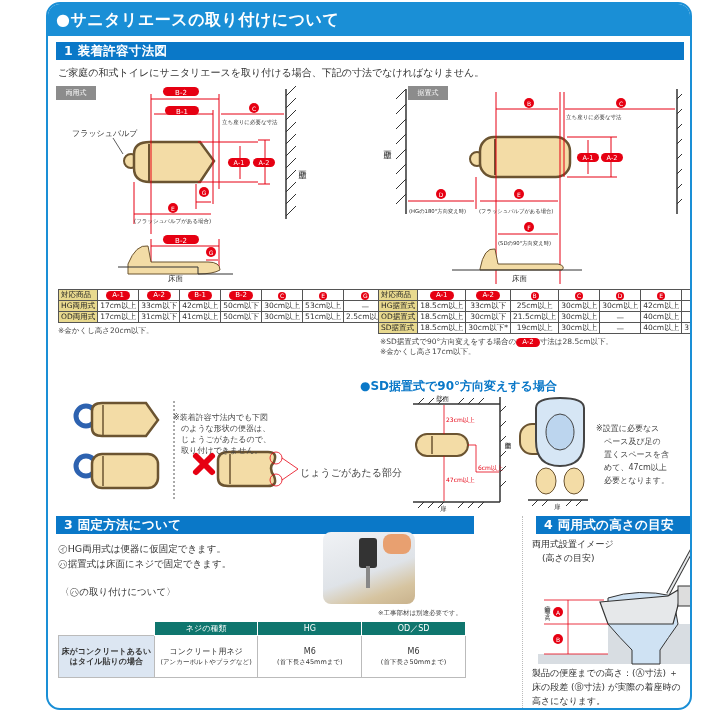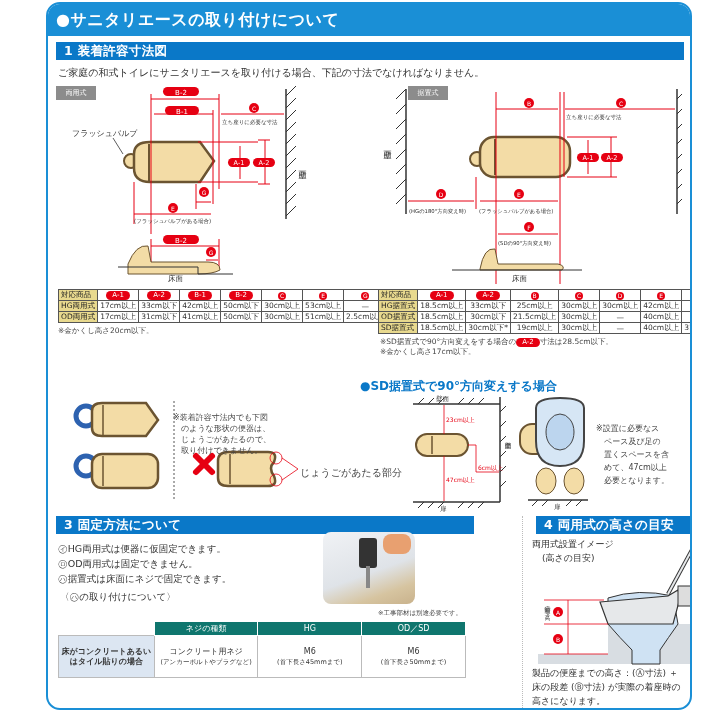--- a/index.html
+++ b/index.html
@@ -351,23 +351,22 @@
     <div>※設置に必要なス</div>
     <div style="padding-left:8px">ペース及び足の</div>
     <div style="padding-left:8px">置くスペースを含</div>
     <div style="padding-left:8px">めて、47cm以上</div>
     <div style="padding-left:8px">必要となります。</div>
   </div>
 
   <div class="sec-bar" style="left:8px;top:512px;width:418px">3 固定方法について</div>
   <div class="txt" style="left:10px;top:537px;font-size:9.5px;line-height:15px">
     <div>㋑HG両用式は便器に仮固定できます。</div>
-    <div>㋺OD両用式は固定できません。</div>
     <div>㋩据置式は床面にネジで固定できます。</div>
-    <div style="padding-left:2px;margin-top:3px">〈㋩の取り付けについて〉</div>
+    <div style="padding-left:2px;margin-top:13px">〈㋩の取り付けについて〉</div>
   </div>
   <div class="photo">
     <div style="position:absolute;left:36px;top:6px;width:18px;height:30px;background:#333;border-radius:3px"></div>
     <div style="position:absolute;left:60px;top:2px;width:28px;height:20px;background:#e8a070;border-radius:8px"></div>
     <div style="position:absolute;left:43px;top:34px;width:4px;height:22px;background:#888"></div>
   </div>
   <div class="note" style="left:330px;top:605px;font-size:6.5px">※工事部材は別途必要です。</div>
 
   <table class="screw" style="left:10px;top:617px;width:408px">
     <tbody>

